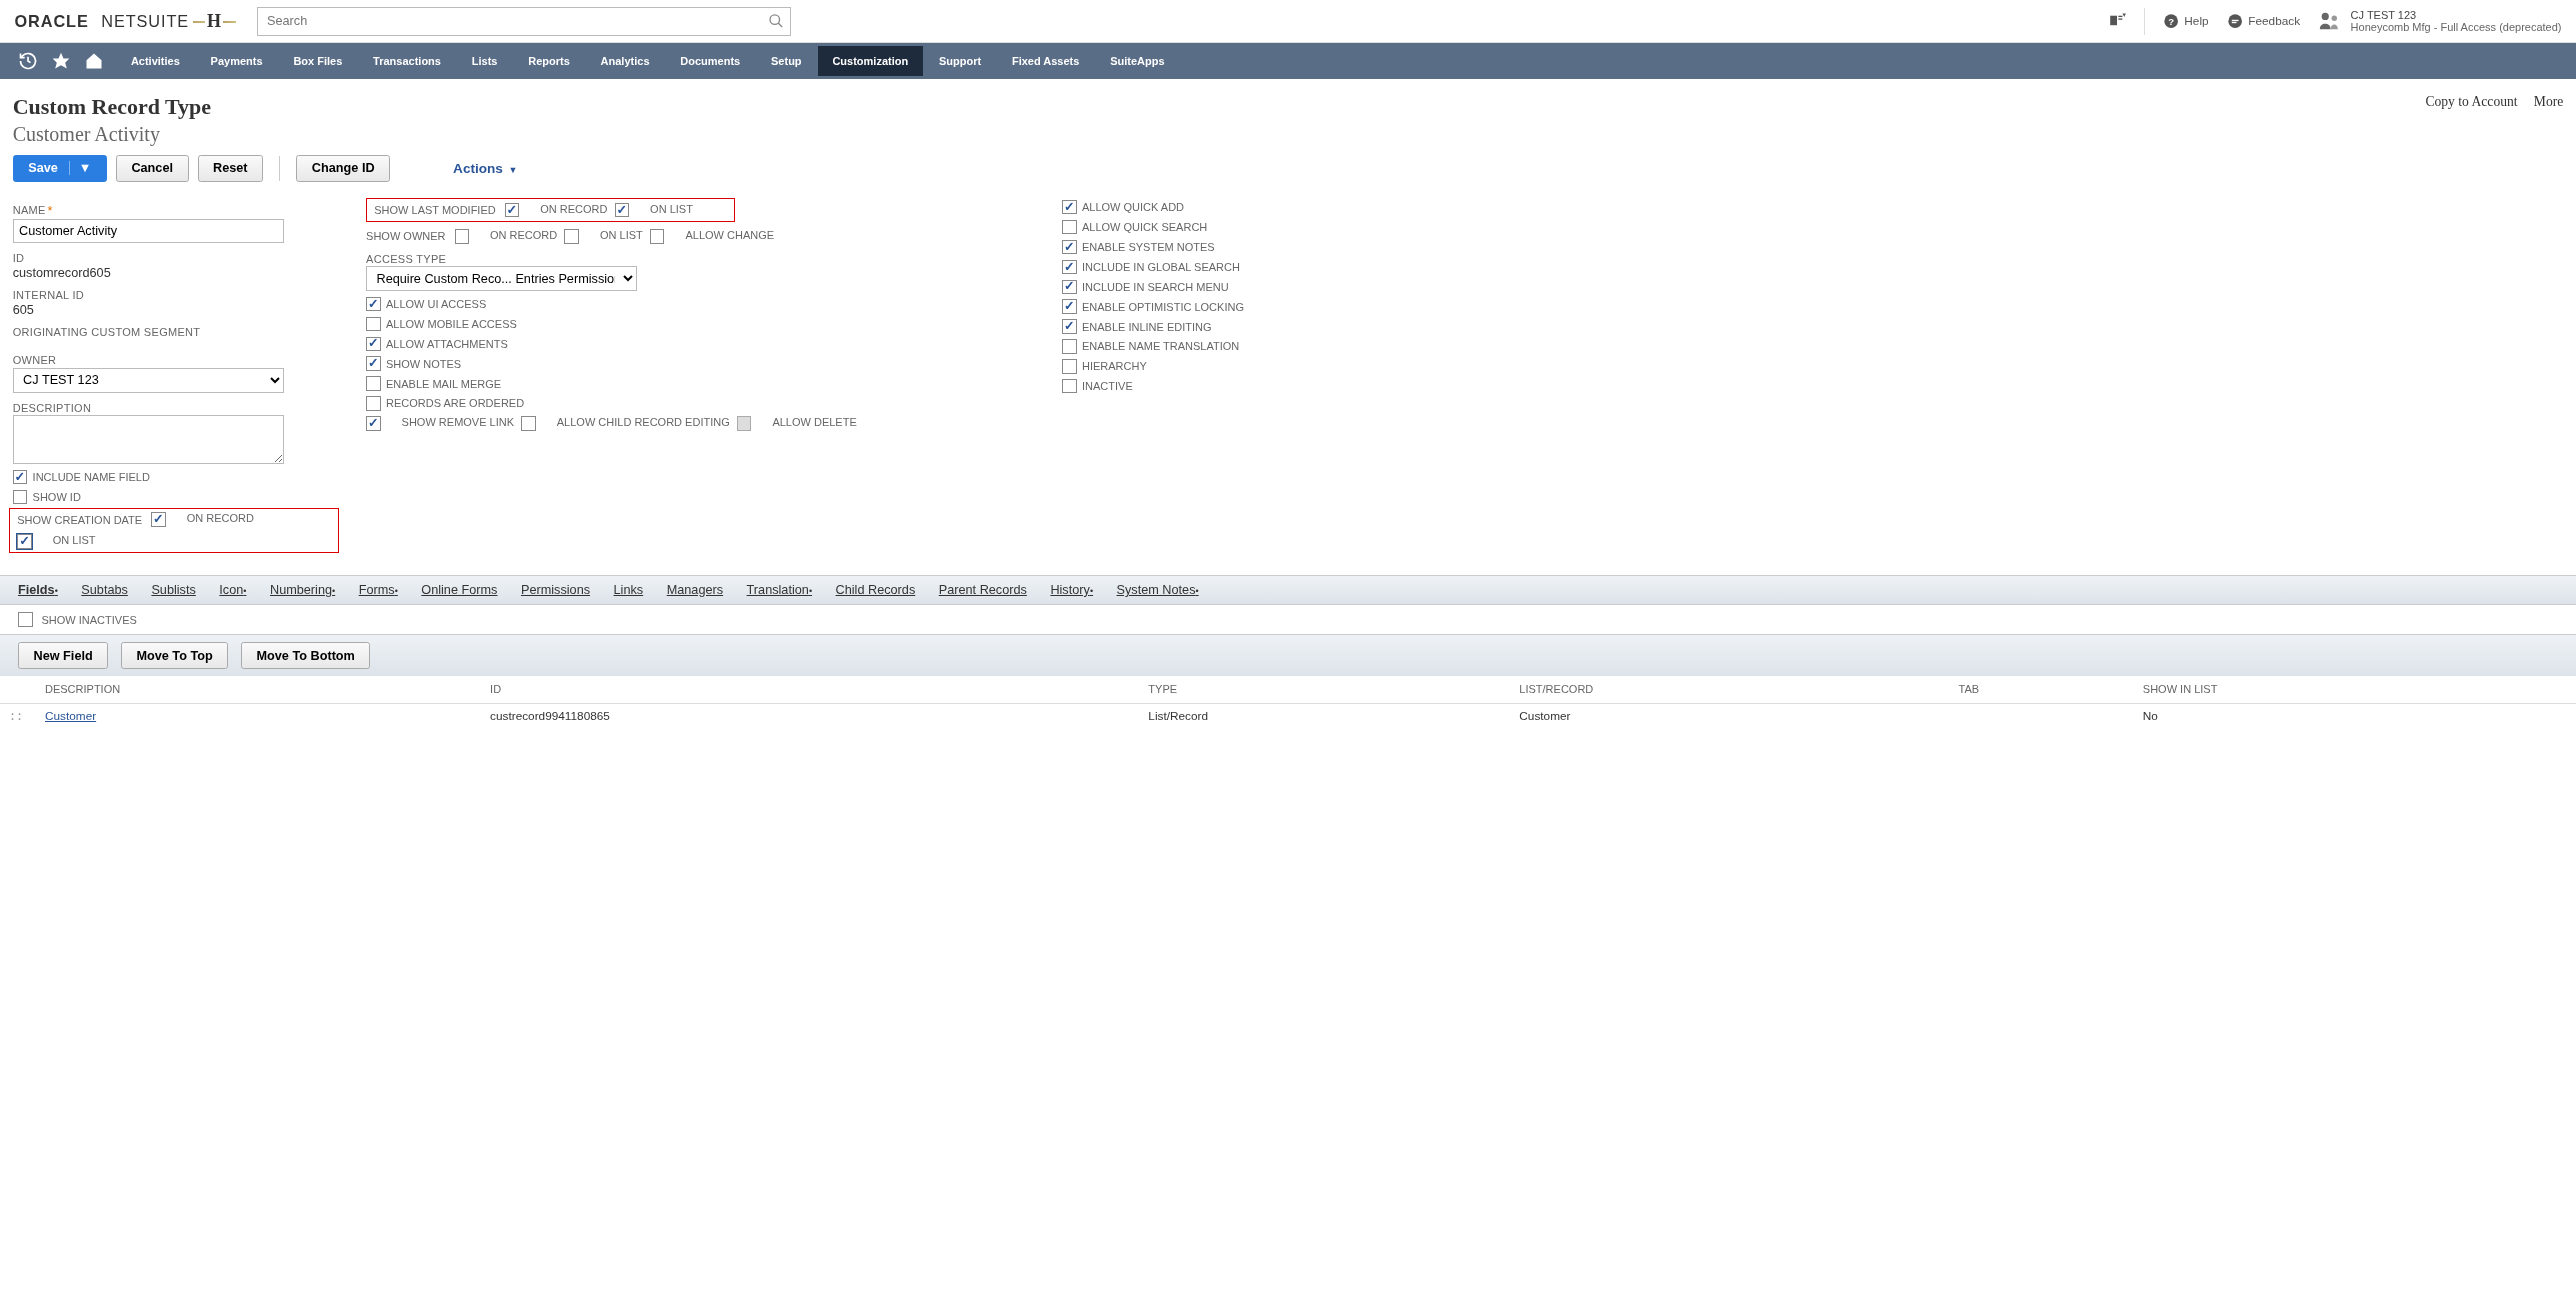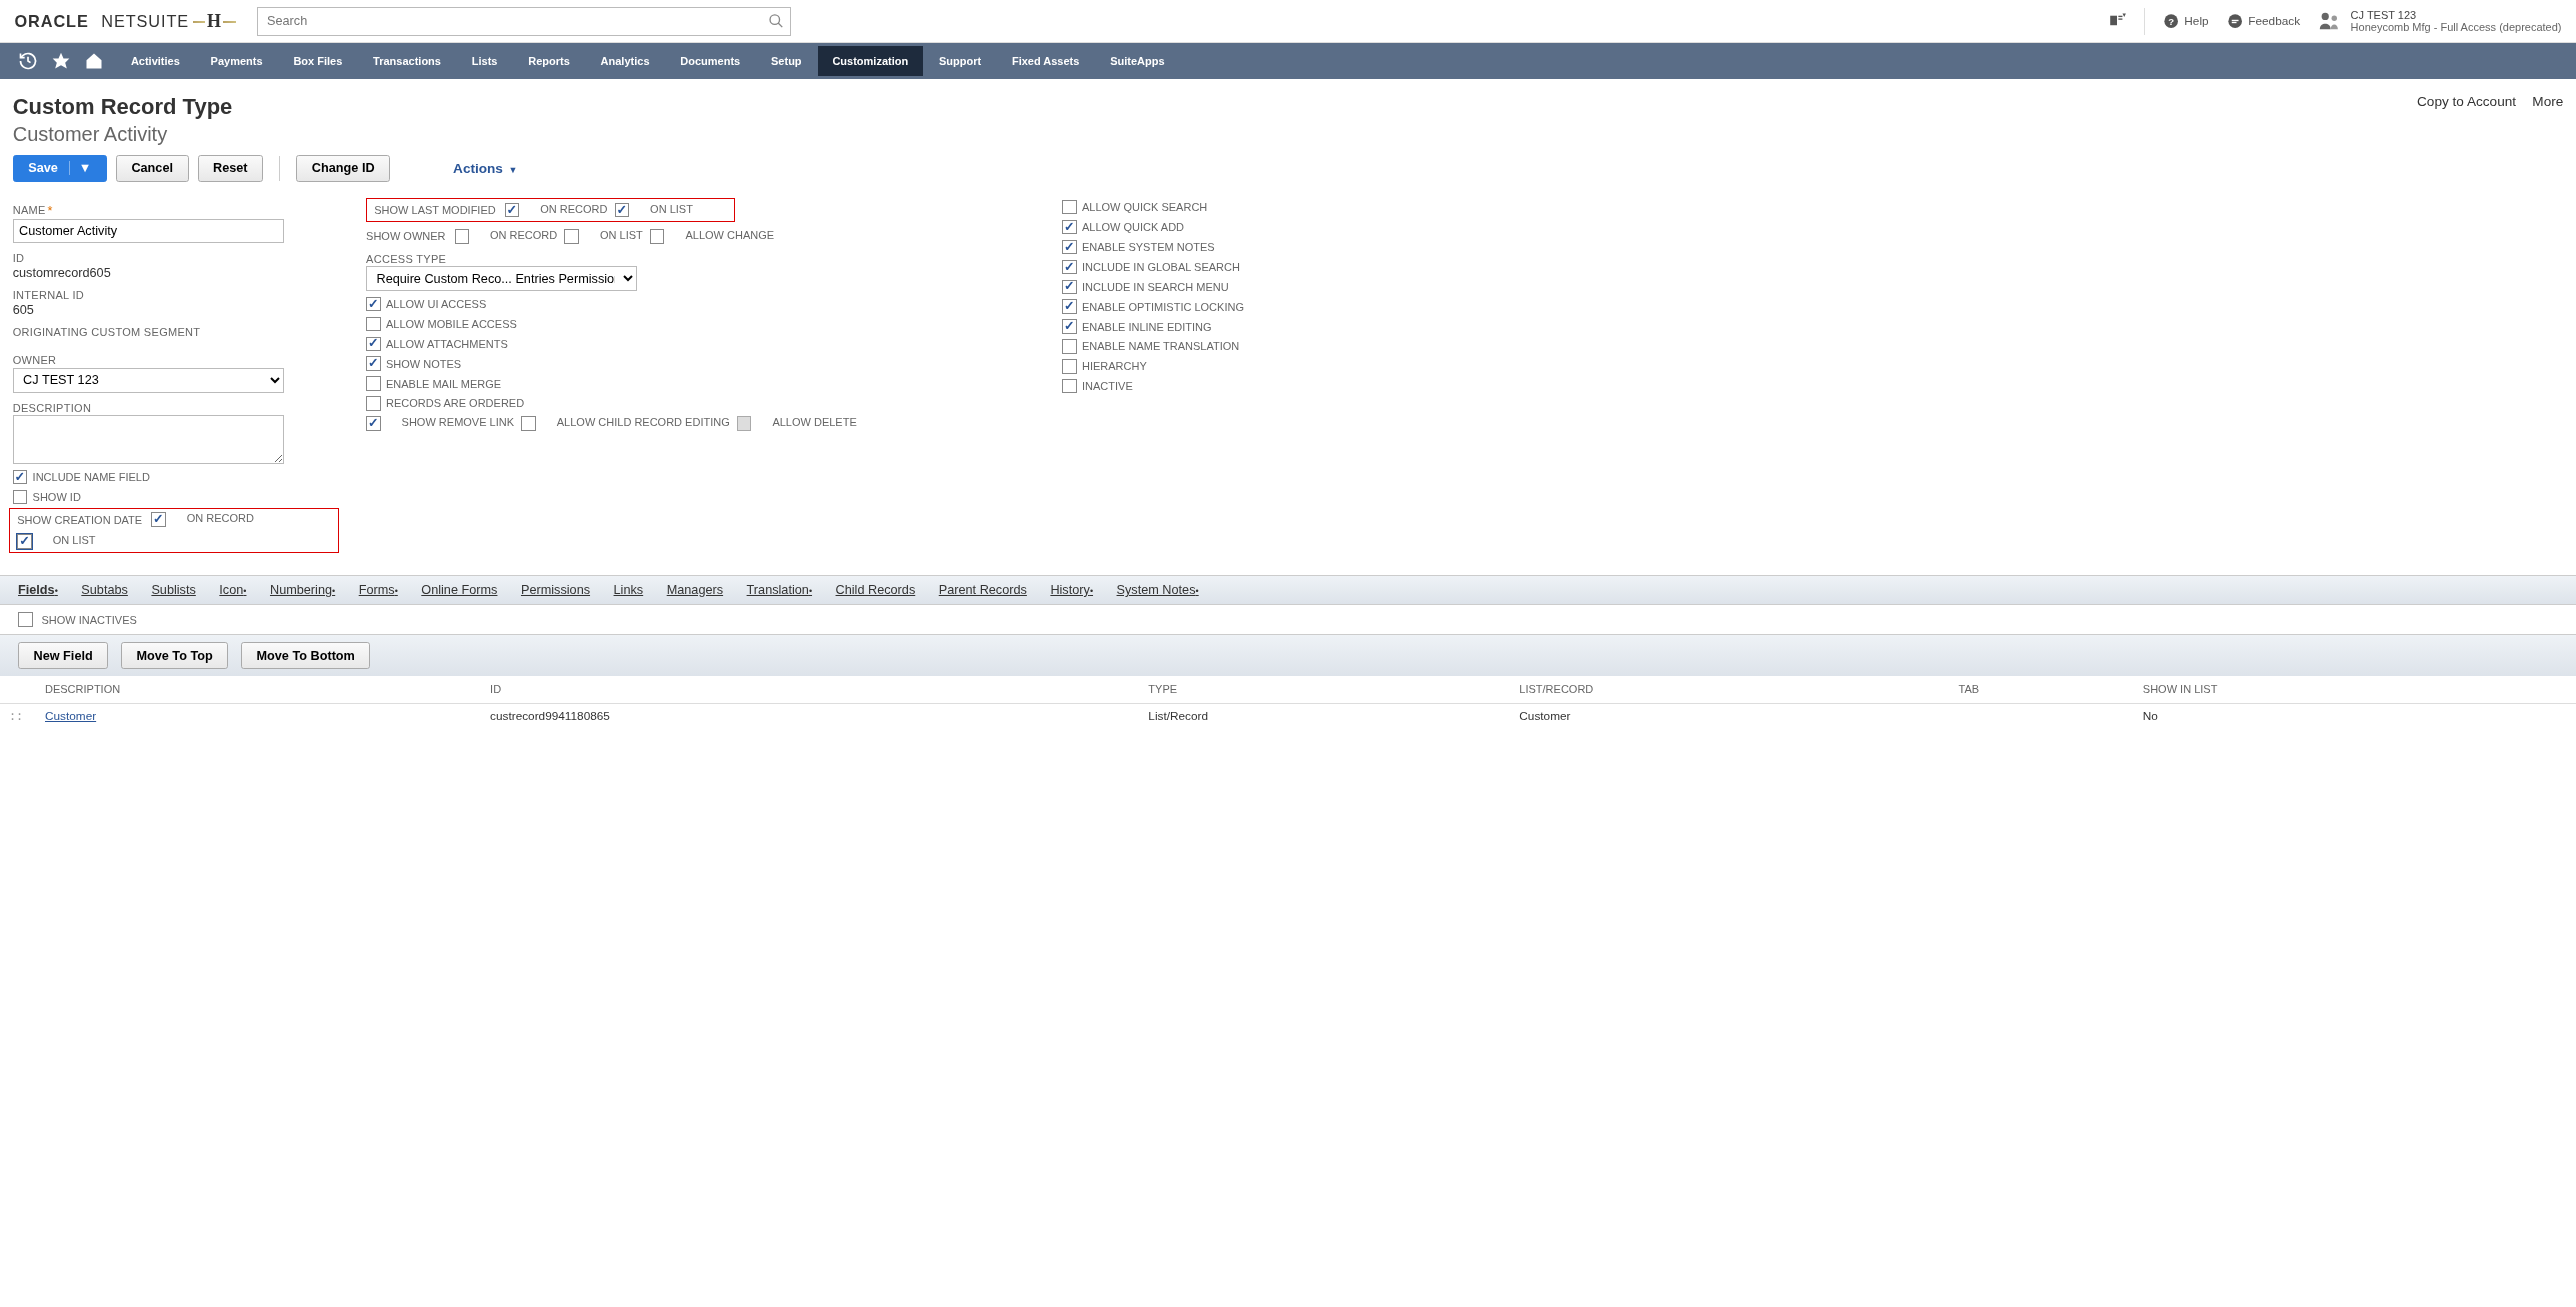--- a/index.html
+++ b/index.html
@@ -26,21 +26,21 @@
 .user-block .user-name { color: #444; font-weight: normal; }
 .user-block .user-role { color: #666; }
 
 
 .nav-bar { background: #5a6d87; display: flex; align-items: center; height: 36px; padding: 0 18px; gap: 1.8px; }
 .nav-bar .nav-icon { color: #fff; margin-right: 11px; cursor: pointer; }
 .nav-bar .nav-item { color: #fff; padding: 9px 14.5px; font-size: 11px; font-weight: bold; cursor: pointer; }
 .nav-bar .nav-item.active { background: #1e2b3d; }
 
 
-.page-header { padding: 14.5px 12.7px 9px; display: flex; align-items: flex-start; }
+.page-header { padding: 14.5px 12.7px 9px; display: flex; align-items: flex-start; font-family: Liberation Serif, serif; }
 .page-header .titles h1 { font-size: 22px; color: #333; font-weight: bold; }
 .page-header .titles h2 { font-size: 20px; color: #666; font-weight: normal; margin-top: 3.6px; }
 .page-header .right-links { margin-left: auto; font-size: 13.6px; color: #333; display: flex; gap: 16.3px; justify-content: flex-end; }
 .page-header .right-links span { cursor: pointer; }
 
 
 .toolbar { display: flex; align-items: center; gap: 9px; padding: 0 12.7px 12.7px; }
 .btn { padding: 5.4px 14.5px; border: 0.9px solid #aaa; background: linear-gradient(#fafafa,#e8e8e8); border-radius: 2.7px; font-size: 12.7px; font-weight: bold; cursor: pointer; }
 .btn-primary { background: #2a7de1; color: #fff; border: 0.9px solid #2a7de1; display: inline-flex; align-items: center; }
 .btn-primary .caret-part { margin-left: 11px; padding-left: 9px; border-left: 0.9px solid rgba(255,255,255,0.4); }
@@ -316,26 +316,26 @@
         </span>
       <span class="cb-pair">
           <span class="cb grayed"></span>
           <span class="cb-label">ALLOW DELETE</span>
         </span>
     </div>
   </div>
 
   <div class="form-col col3">
     <div class="cb-row">
+        <span class="cb checked"></span>
+        <span class="cb-label">ALLOW QUICK ADD</span>
+      </div>
+    <div class="cb-row">
         <span class="cb"></span>
         <span class="cb-label">ALLOW QUICK SEARCH</span>
-      </div>
-    <div class="cb-row">
-        <span class="cb checked"></span>
-        <span class="cb-label">ALLOW QUICK ADD</span>
       </div>
     <div class="cb-row">
         <span class="cb checked"></span>
         <span class="cb-label">ENABLE SYSTEM NOTES</span>
       </div>
     <div class="cb-row">
         <span class="cb checked"></span>
         <span class="cb-label">INCLUDE IN GLOBAL SEARCH</span>
       </div>
     <div class="cb-row">

